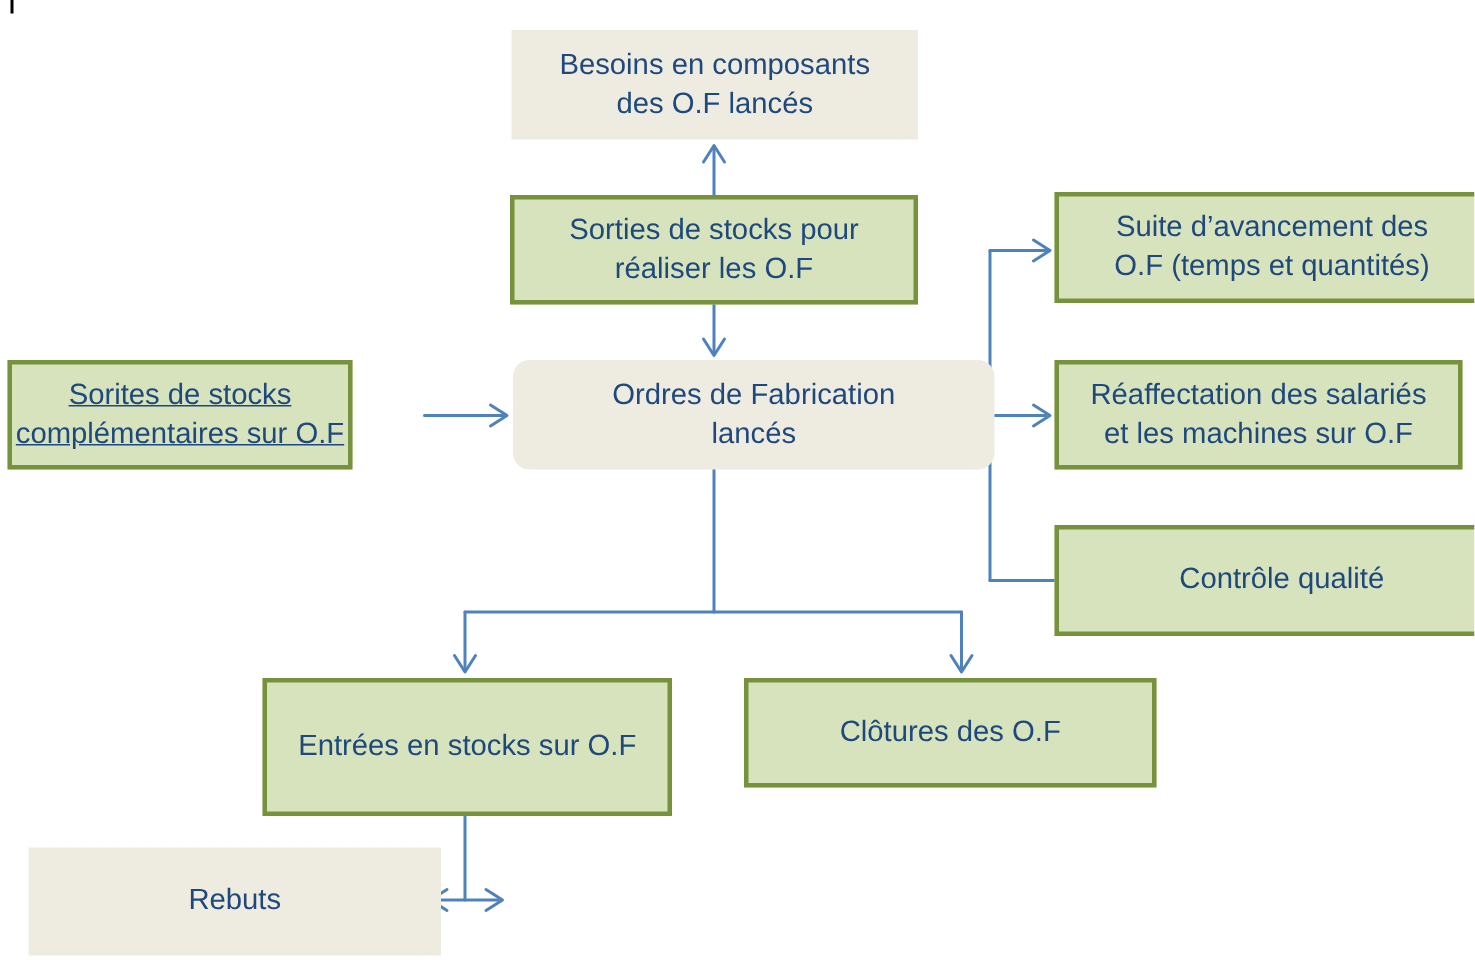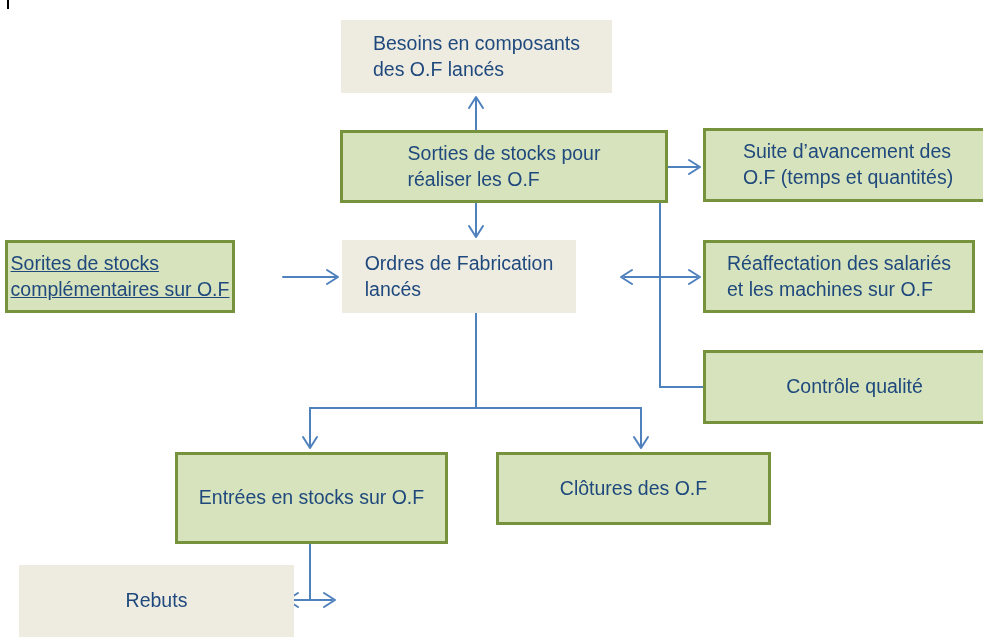--- a/index.html
+++ b/index.html
@@ -10,20 +10,21 @@
     background: #ffffff;
     overflow: hidden;
     font-family: "Liberation Sans", "DejaVu Sans", sans-serif;
   }
   .node {
     position: absolute;
     box-sizing: border-box;
     display: flex;
     align-items: center;
     justify-content: center;
+    text-align: center;
     color: #1f497d;
     font-size: 19.5px;
     line-height: 1.32;
     white-space: pre-line;
   }
   .beige { background: #eeece1; }
   .green {
     background: #d6e3bc;
     border: 3px solid #76923c;
   }
@@ -42,23 +43,23 @@
   }
   .crop-mark {
     position: absolute;
     left: 7px; top: 0;
     width: 2px; height: 9px;
     background: #000000;
   }
 
   
   .n-besoins   { left: 341px; top: 20px;  width: 271px; height: 73px; }
-  .n-sorties   { left: 340px; top: 130px; width: 328px; height: 73px; }
+  .n-sorties   { left: 340px; top: 130px; width: 272px; height: 73px; }
   .n-sorites   { left: 5px;   top: 240px; width: 230px; height: 73px; text-decoration: underline; }
-  .n-ordres    { left: 342px; top: 240px; width: 234px; height: 73px; }
+  .n-ordres    { left: 342px; top: 240px; width: 321px; height: 73px; border-radius: 11px; }
   .n-suite     { left: 703px; top: 128px; width: 290px; height: 74px; }
   .n-reaffect  { left: 703px; top: 240px; width: 272px; height: 73px; }
   .n-controle  { left: 703px; top: 350px; width: 303px; height: 74px; }
   .n-entrees   { left: 175px; top: 452px; width: 273px; height: 92px; }
   .n-clotures  { left: 496px; top: 452px; width: 275px; height: 73px; }
   .n-rebuts    { left: 19px;   top: 565px; width: 275px; height: 72px; }
   .n-stocks    { left: 342px; top: 565px; width: 275px; height: 72px; }
 </style>
 </head>
 <body>

